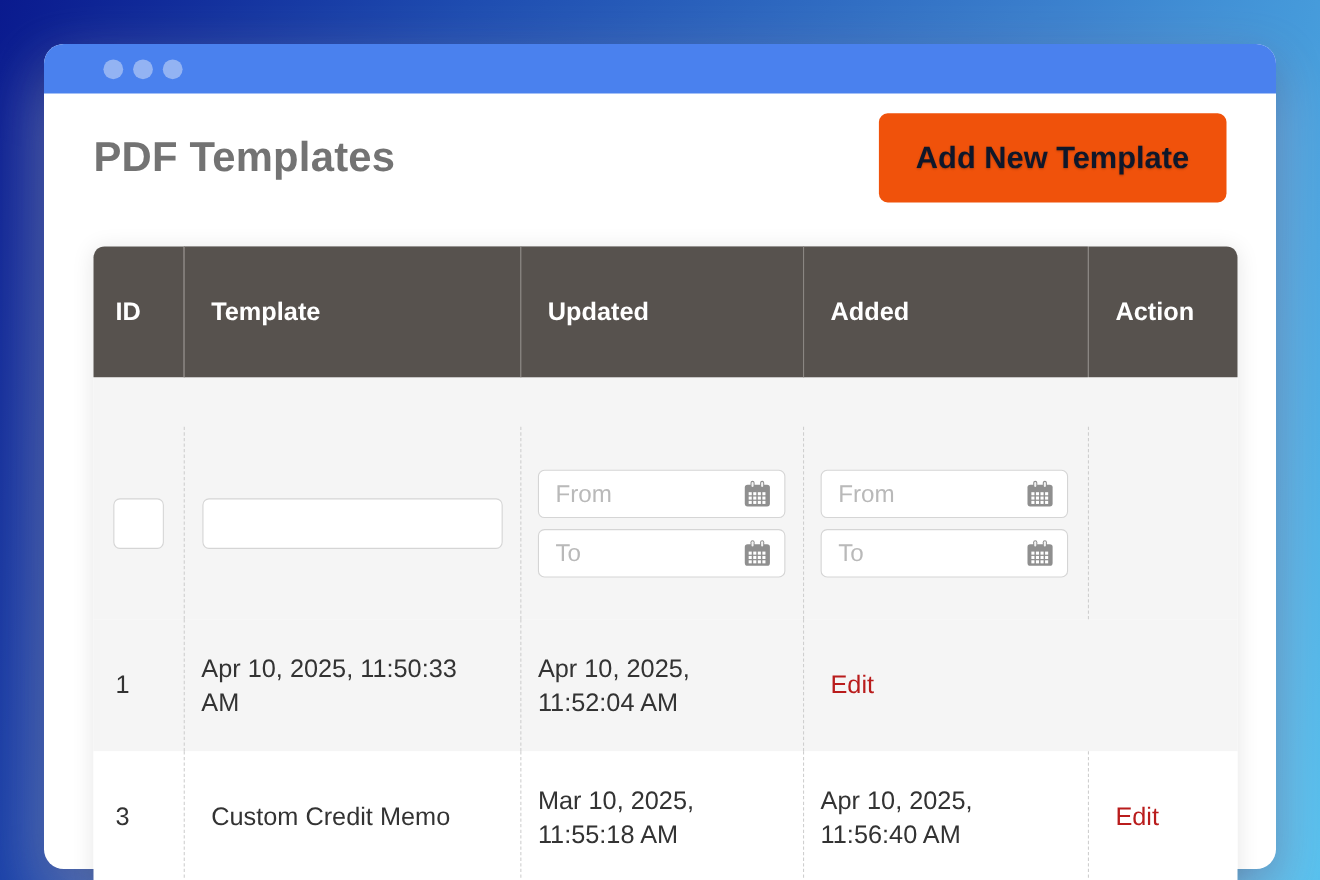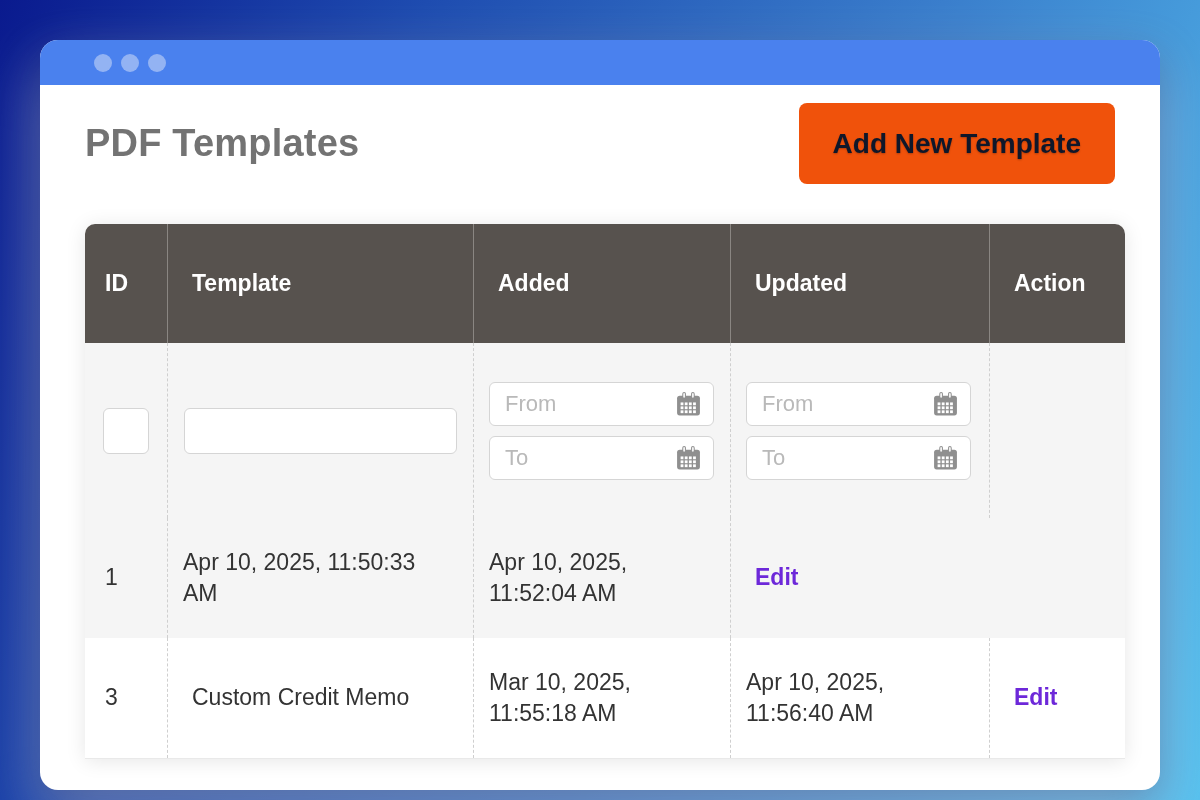--- a/index.html
+++ b/index.html
@@ -94,20 +94,21 @@
   .grid-body .cell + .cell { border-left: 1px dashed #cfcfcf; }
 
   
   .filter-row { background: #f5f5f5; }
   .filter-row .cell {
     height: 175px;
     display: flex;
     flex-direction: column;
     justify-content: center;
     gap: 10px;
+    margin-top: 45px;
   }
   .filter-id { align-items: flex-start; padding-left: 18px; }
   .filter-template { padding: 0 16px; }
   .filter-dates { padding-left: 15px; }
 
   .txt-input {
     background: #ffffff;
     border: 1px solid #d5d5d5;
     border-radius: 6px;
     font-family: inherit;
@@ -142,24 +143,23 @@
     color: #333333;
     padding-left: 24px;
     line-height: 1.35;
   }
   .data-row .cell-id { padding-left: 20px; }
   .data-row .cell-date { padding-left: 15px; padding-right: 20px; }
   .data-row:nth-child(odd) { background: #ffffff; }
   .data-row:nth-child(even) { background: #f5f5f5; }
 
   .edit-link {
-    color: #6d28d9;
+    color: #b91c1c;
     text-decoration: none;
     cursor: pointer;
-    font-weight: bold;
   }
 </style>
 </head>
 <body>
 
 <div class="window">
   <div class="titlebar">
     <span class="dot"></span>
     <span class="dot"></span>
     <span class="dot"></span>
@@ -170,22 +170,22 @@
     <div class="page-header">
       <h1 class="page-title">PDF Templates</h1>
       <button class="add-btn">Add New Template</button>
     </div>
 
     <div class="grid">
 
       <div class="grid-row grid-head">
         <div class="cell">ID</div>
         <div class="cell">Template</div>
+        <div class="cell">Updated</div>
         <div class="cell">Added</div>
-        <div class="cell">Updated</div>
         <div class="cell">Action</div>
       </div>
 
       <div class="grid-body">
 
         <div class="grid-row filter-row">
           <div class="cell filter-id">
             <input class="txt-input id-input" type="text" value="" style="">
           </div>
           <div class="cell filter-template">

